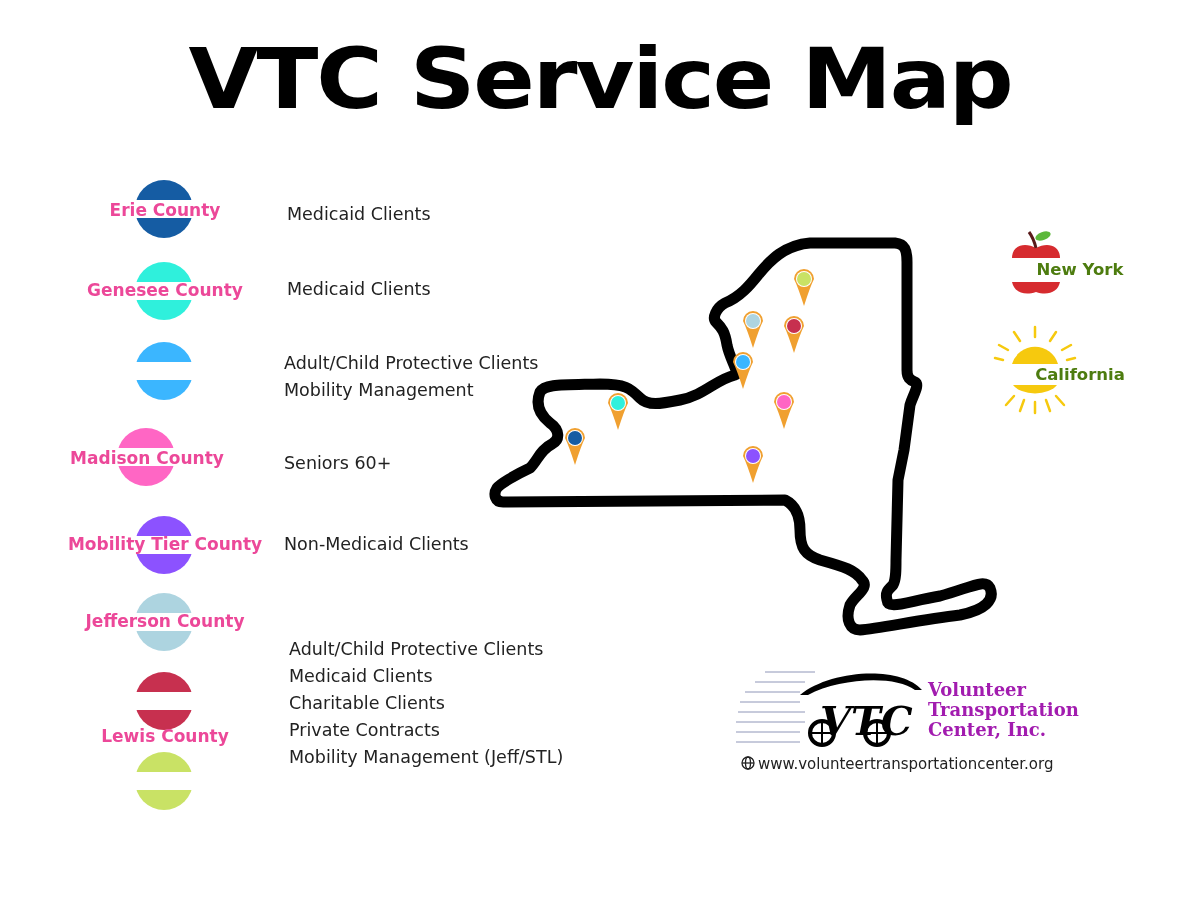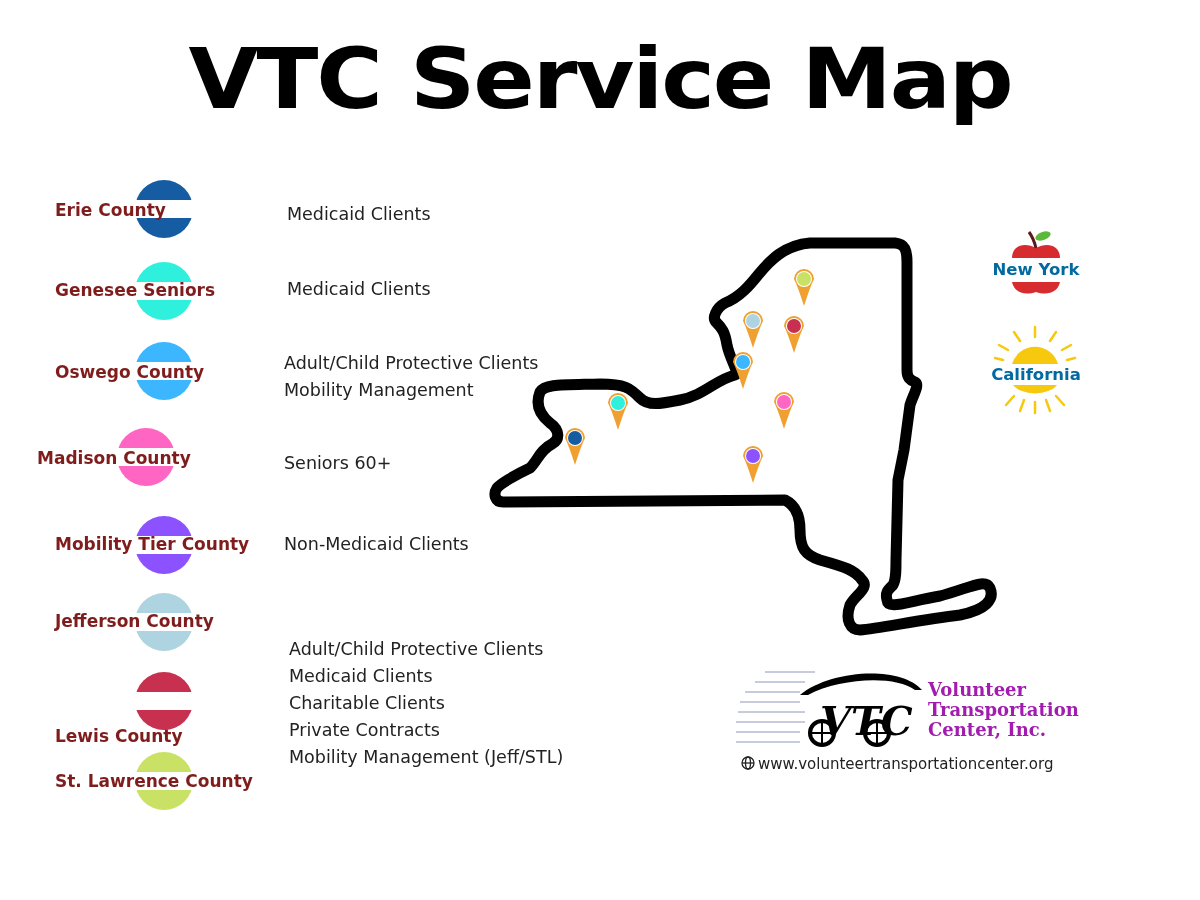--- a/index.html
+++ b/index.html
@@ -1,46 +1,45 @@
 <!DOCTYPE html>
 <html><head>
 <meta charset="utf-8">
 <style>
   html, body { margin:0; padding:0; background:#ffffff; }
   body { width:1200px; height:900px; position:relative; overflow:hidden; font-family:"DejaVu Sans", sans-serif; color:#111; }
   .title { position:absolute; left:0; top:30px; width:1200px; text-align:center; font-family:"DejaVu Sans", sans-serif; font-weight:bold; font-size:84px; letter-spacing:-2px; color:#000; transform:scaleX(1.08); }
   .county { position:absolute; width:220px; height:62px; }
   .county .disc { position:absolute; left:80px; top:0; width:58px; height:58px; border-radius:50%; }
   .county .band { position:absolute; left:70px; top:20px; width:80px; height:18px; background:#fff; }
-  .county .label { position:absolute; left:0; top:18px; width:220px; font-weight:bold; font-size:17px; color:#7f1d1d; white-space:nowrap; }
+  .county .label { position:absolute; left:0; top:18px; width:220px; text-align:center; font-weight:bold; font-size:17px; color:#ec4899; white-space:nowrap; }
   .svc { position:absolute; font-size:17.5px; line-height:27px; color:#222; white-space:nowrap; }
   .svc div { white-space:nowrap; }
-  .state { position:absolute; width:100px; text-align:center; font-weight:bold; font-size:16.5px; color:#0369a1; }
+  .state { position:absolute; width:100px; text-align:center; font-weight:bold; font-size:16.5px; color:#4d7c0f;margin-left:44px; }
   .logo-text { position:absolute; font-family:"DejaVu Serif", serif; font-weight:bold; font-size:18px; line-height:20px; color:#a21caf; }
   .url { position:absolute; font-size:15px; color:#222; }
 </style>
 </head>
 <body>
 
 <div class="title">VTC Service Map</div>
 
 <div class="county" style="left:55px; top:180px;">
   <div class="disc" style="background:#155ca3;"></div>
   <div class="band"></div>
   <div class="label" style="top:20px;">Erie County</div>
 </div>
 <div class="county" style="left:55px; top:262px;">
   <div class="disc" style="background:#2ff0dc;"></div>
   <div class="band"></div>
-  <div class="label">Genesee Seniors</div>
+  <div class="label">Genesee County</div>
 </div>
 <div class="county" style="left:55px; top:342px;">
   <div class="disc" style="background:#3bb6ff;"></div>
   <div class="band"></div>
-  <div class="label" style="top:20px;">Oswego County</div>
 </div>
 <div class="county" style="left:37px; top:428px;">
   <div class="disc" style="background:#ff66c4;"></div>
   <div class="band"></div>
   <div class="label" style="top:20px;">Madison County</div>
 </div>
 <div class="county" style="left:55px; top:516px;">
   <div class="disc" style="background:#8c52ff;"></div>
   <div class="band"></div>
   <div class="label">Mobility Tier County</div>
@@ -51,21 +50,20 @@
   <div class="label">Jefferson County</div>
 </div>
 <div class="county" style="left:55px; top:672px;">
   <div class="disc" style="background:#c7304f;"></div>
   <div class="band"></div>
   <div class="label" style="top:20px;margin-top:34px;">Lewis County</div>
 </div>
 <div class="county" style="left:55px; top:752px;">
   <div class="disc" style="background:#c9e265;"></div>
   <div class="band"></div>
-  <div class="label" style="top:19px;">St. Lawrence County</div>
 </div>
 
 <div class="svc" style="left:287px; top:201px;">
   <div>Medicaid Clients</div>
 </div>
 <div class="svc" style="left:287px; top:276px;">
   <div>Medicaid Clients</div>
 </div>
 <div class="svc" style="left:284px; top:350px;">
   <div>Adult/Child Protective Clients</div>

